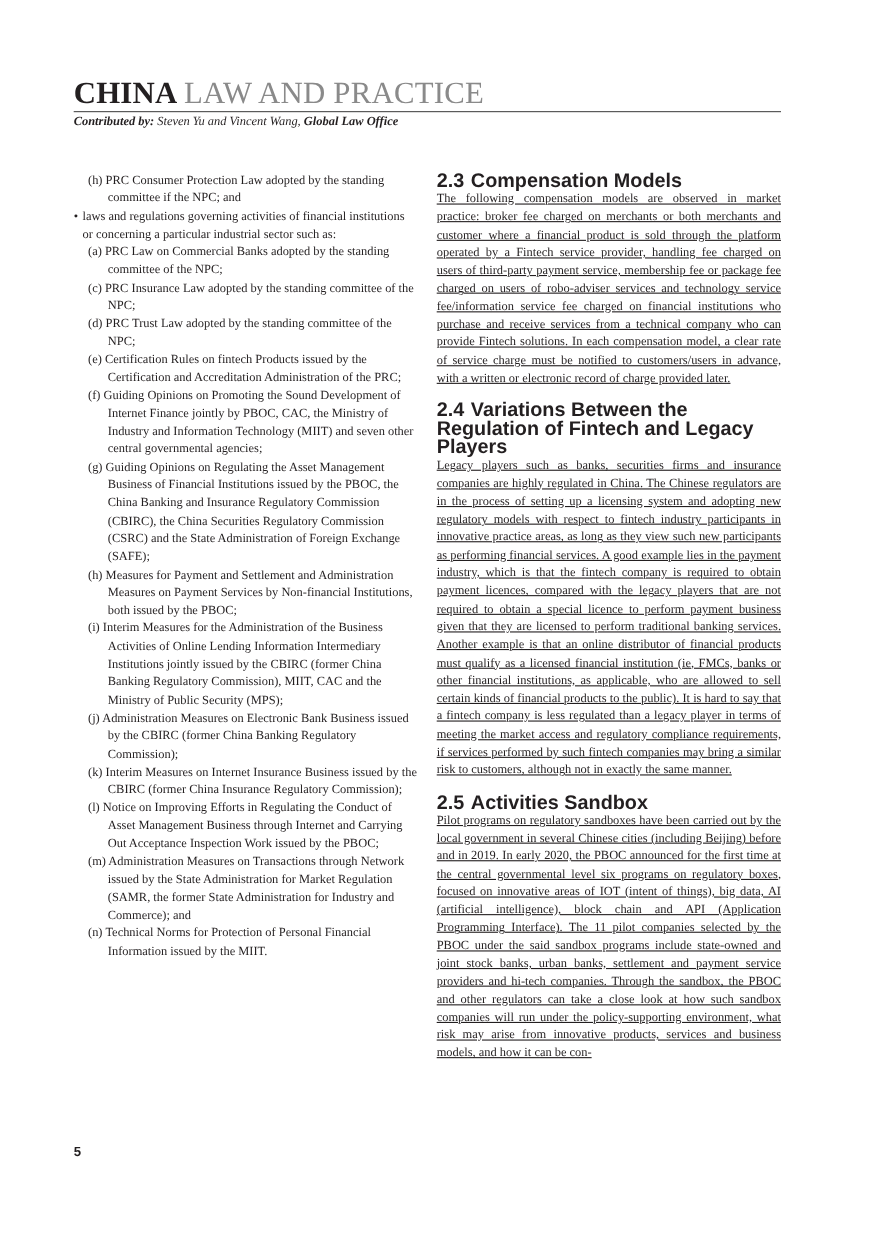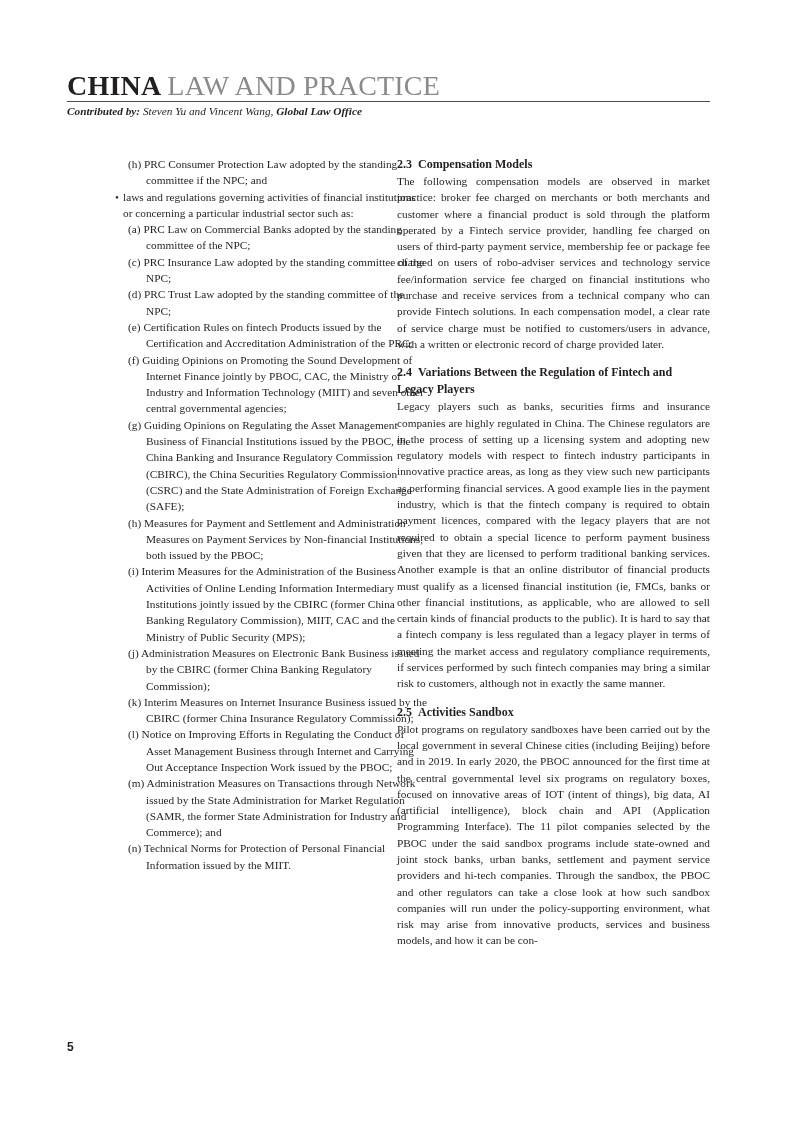--- a/index.html
+++ b/index.html
@@ -6,30 +6,30 @@
   body { width:793px; height:1122px; position:relative; overflow:hidden; color:#231f20; }
   .header { position:absolute; left:67px; top:74px; width:643px; }
   .title { font-family:"Liberation Serif", serif; font-size:28px; letter-spacing:0.2px; line-height:24px; white-space:nowrap; }
   .title .country { font-weight:bold; color:#231f20; }
   .title .sub { color:#8a8a8a; margin-left:6px; }
   .rule { position:absolute; left:0; top:27px; width:643px; height:1px; background:#4a4a4a; }
   .contrib { position:absolute; left:0; top:31px; font-family:"Liberation Serif", serif; font-style:italic; font-size:11.3px; white-space:nowrap; }
   .contrib b { font-weight:bold; }
 
   .col { position:absolute; font-family:"Liberation Serif", serif; font-size:11.3px; line-height:16.3px; }
-  .left { left:67px; top:156px; width:312px;margin-left:48px; }
+  .left { left:67px; top:156px; width:312px; }
   .right { left:397px; top:156px; width:313px; }
 
   .item { position:relative; padding-left:31px; text-indent:-18px; }
   .bullet { position:relative; padding-left:8px; text-indent:-8px; }
   .bullet-dot { display:inline-block; width:8px; text-indent:0; }
 
-  h2 { font-family:Liberation Serif, serif; font-size:12px; font-weight:bold; line-height:17px; margin:0; }
+  h2 { font-family:Liberation Sans, sans-serif; font-size:18px; font-weight:bold; line-height:17px; margin:0; }
   h2 .num { margin-right:6px; }
-  p.body { margin:0; text-align:justify; }
+  p.body { margin:0; text-align:justify;text-decoration:underline; }
   .gap { height:12px; }
 
   .pagenum { position:absolute; left:67px; top:1040px; font-family:"Liberation Sans", sans-serif; font-weight:bold; font-size:12px; color:#231f20; }
 </style>
 </head>
 <body>
 
 <div class="header">
   <div class="title">
     <span class="country">CHINA</span><span class="sub">LAW AND PRACTICE</span>

